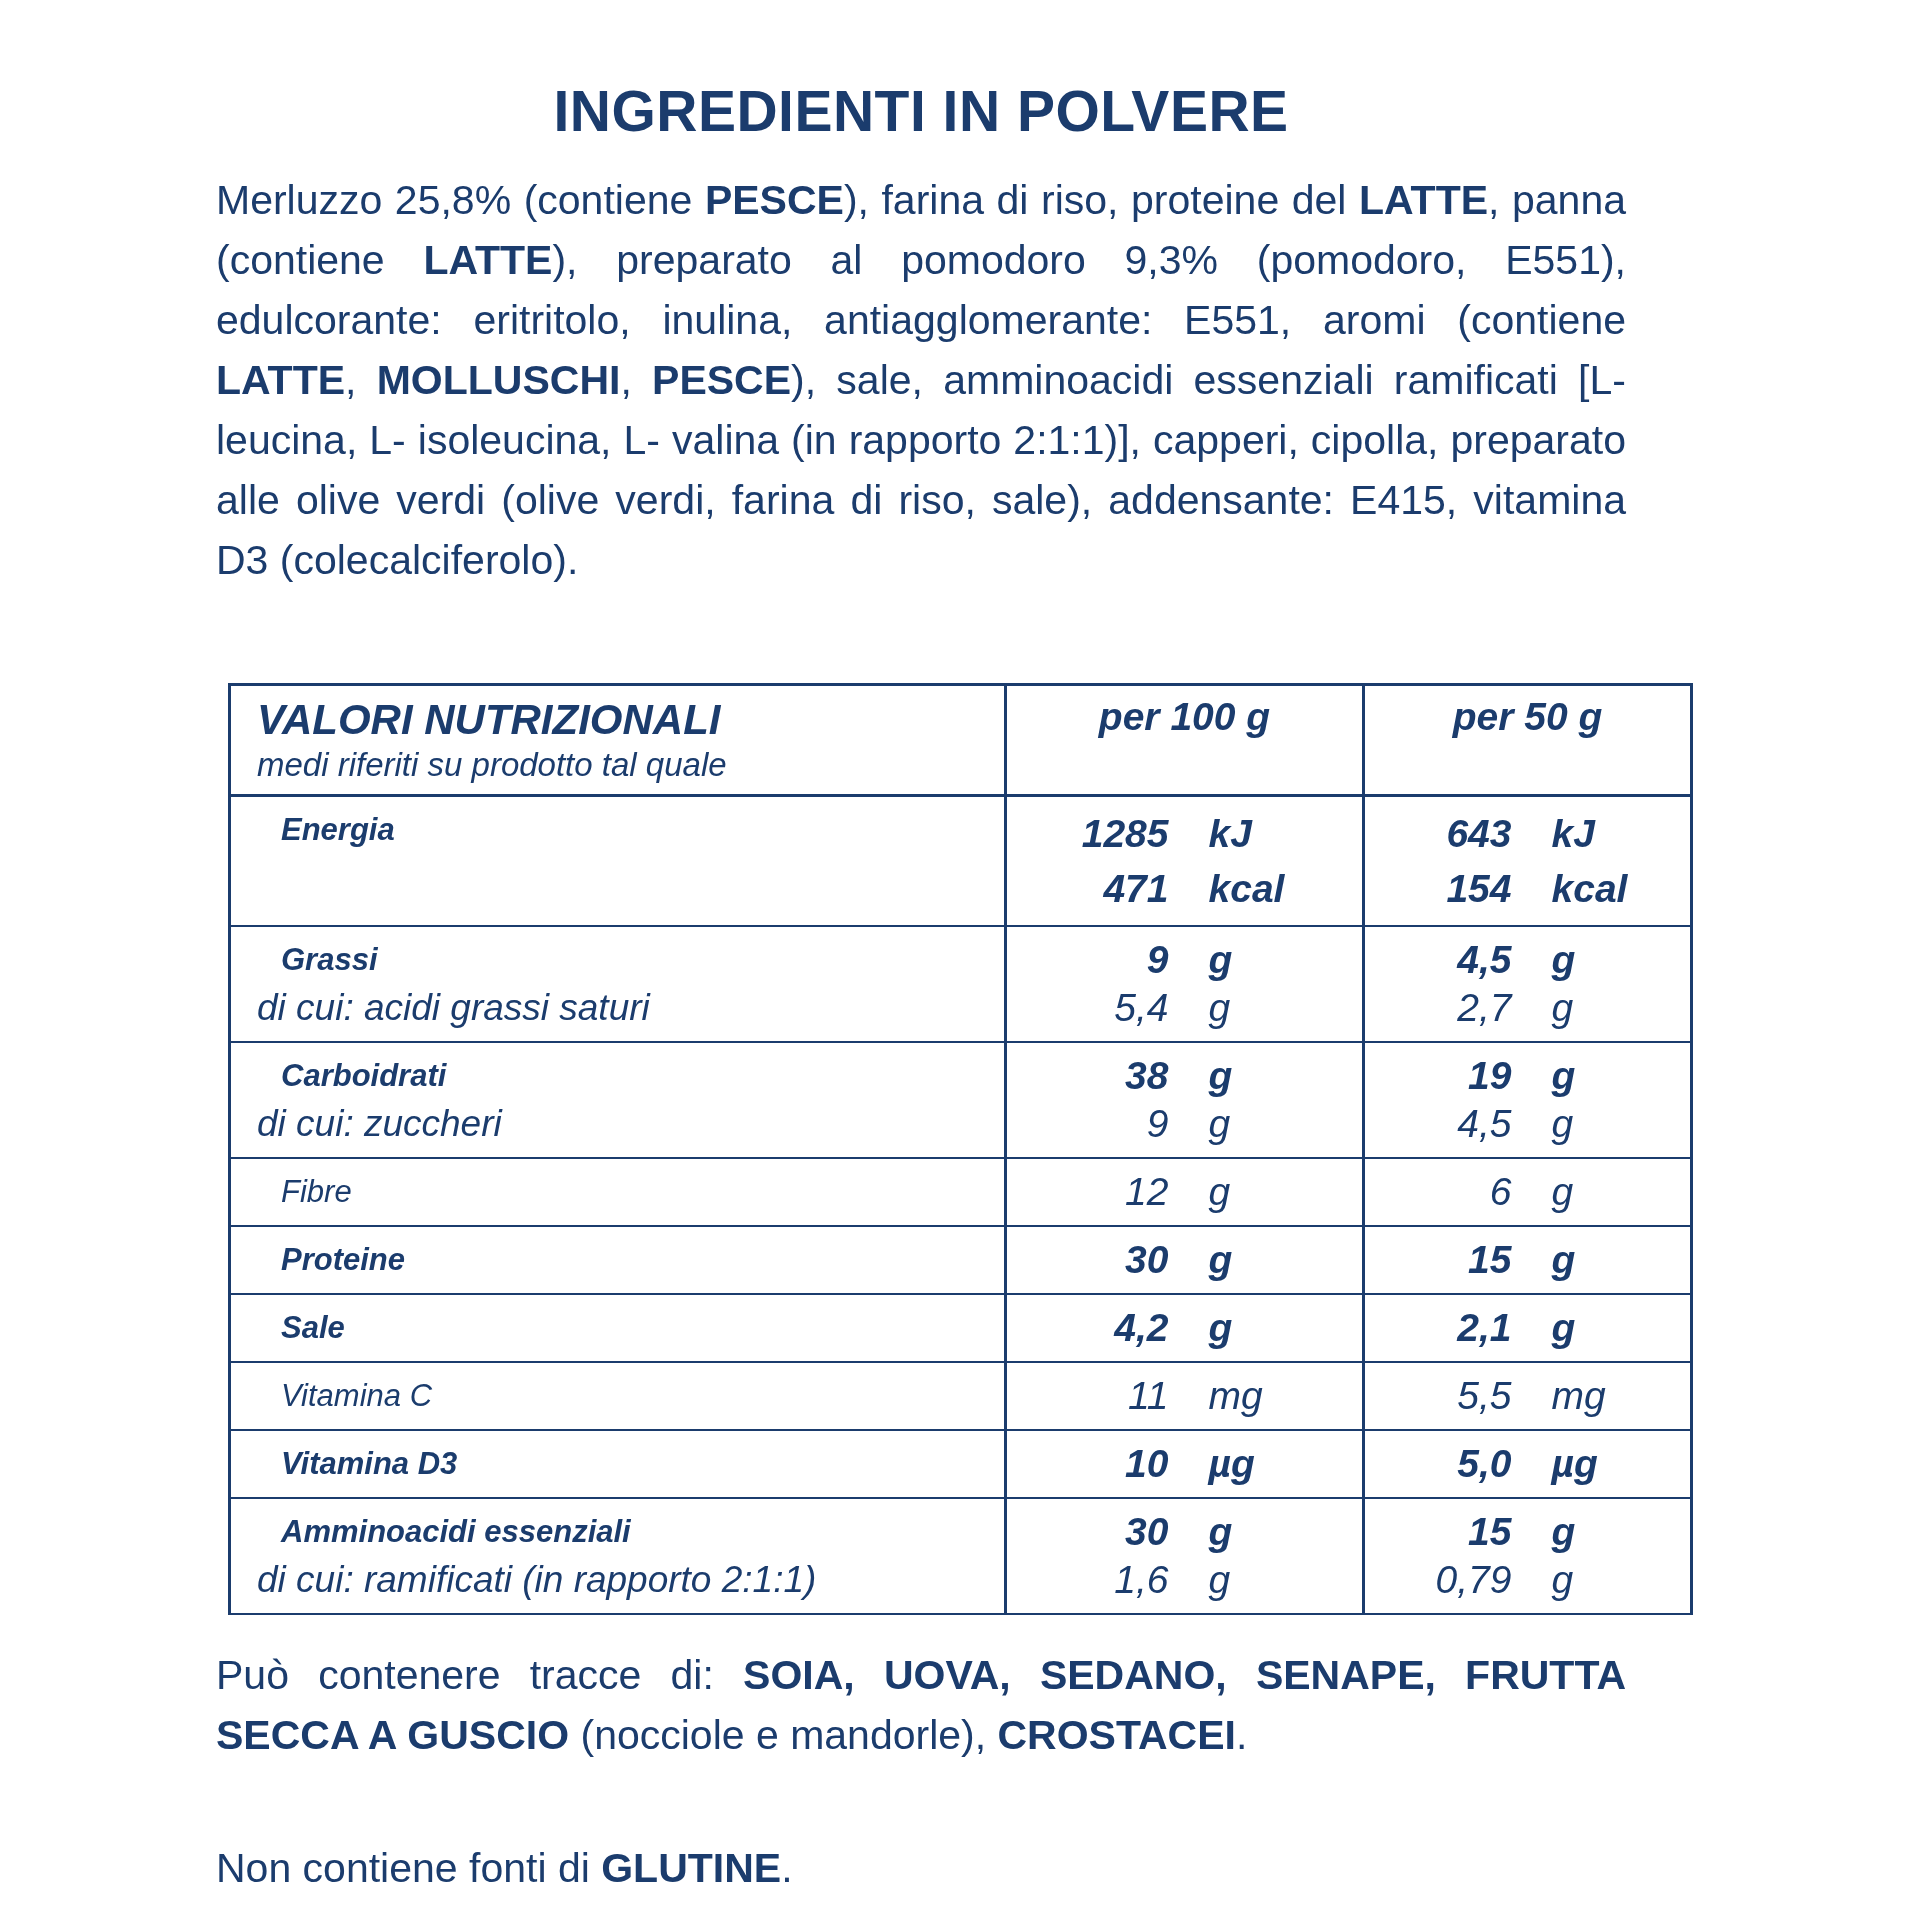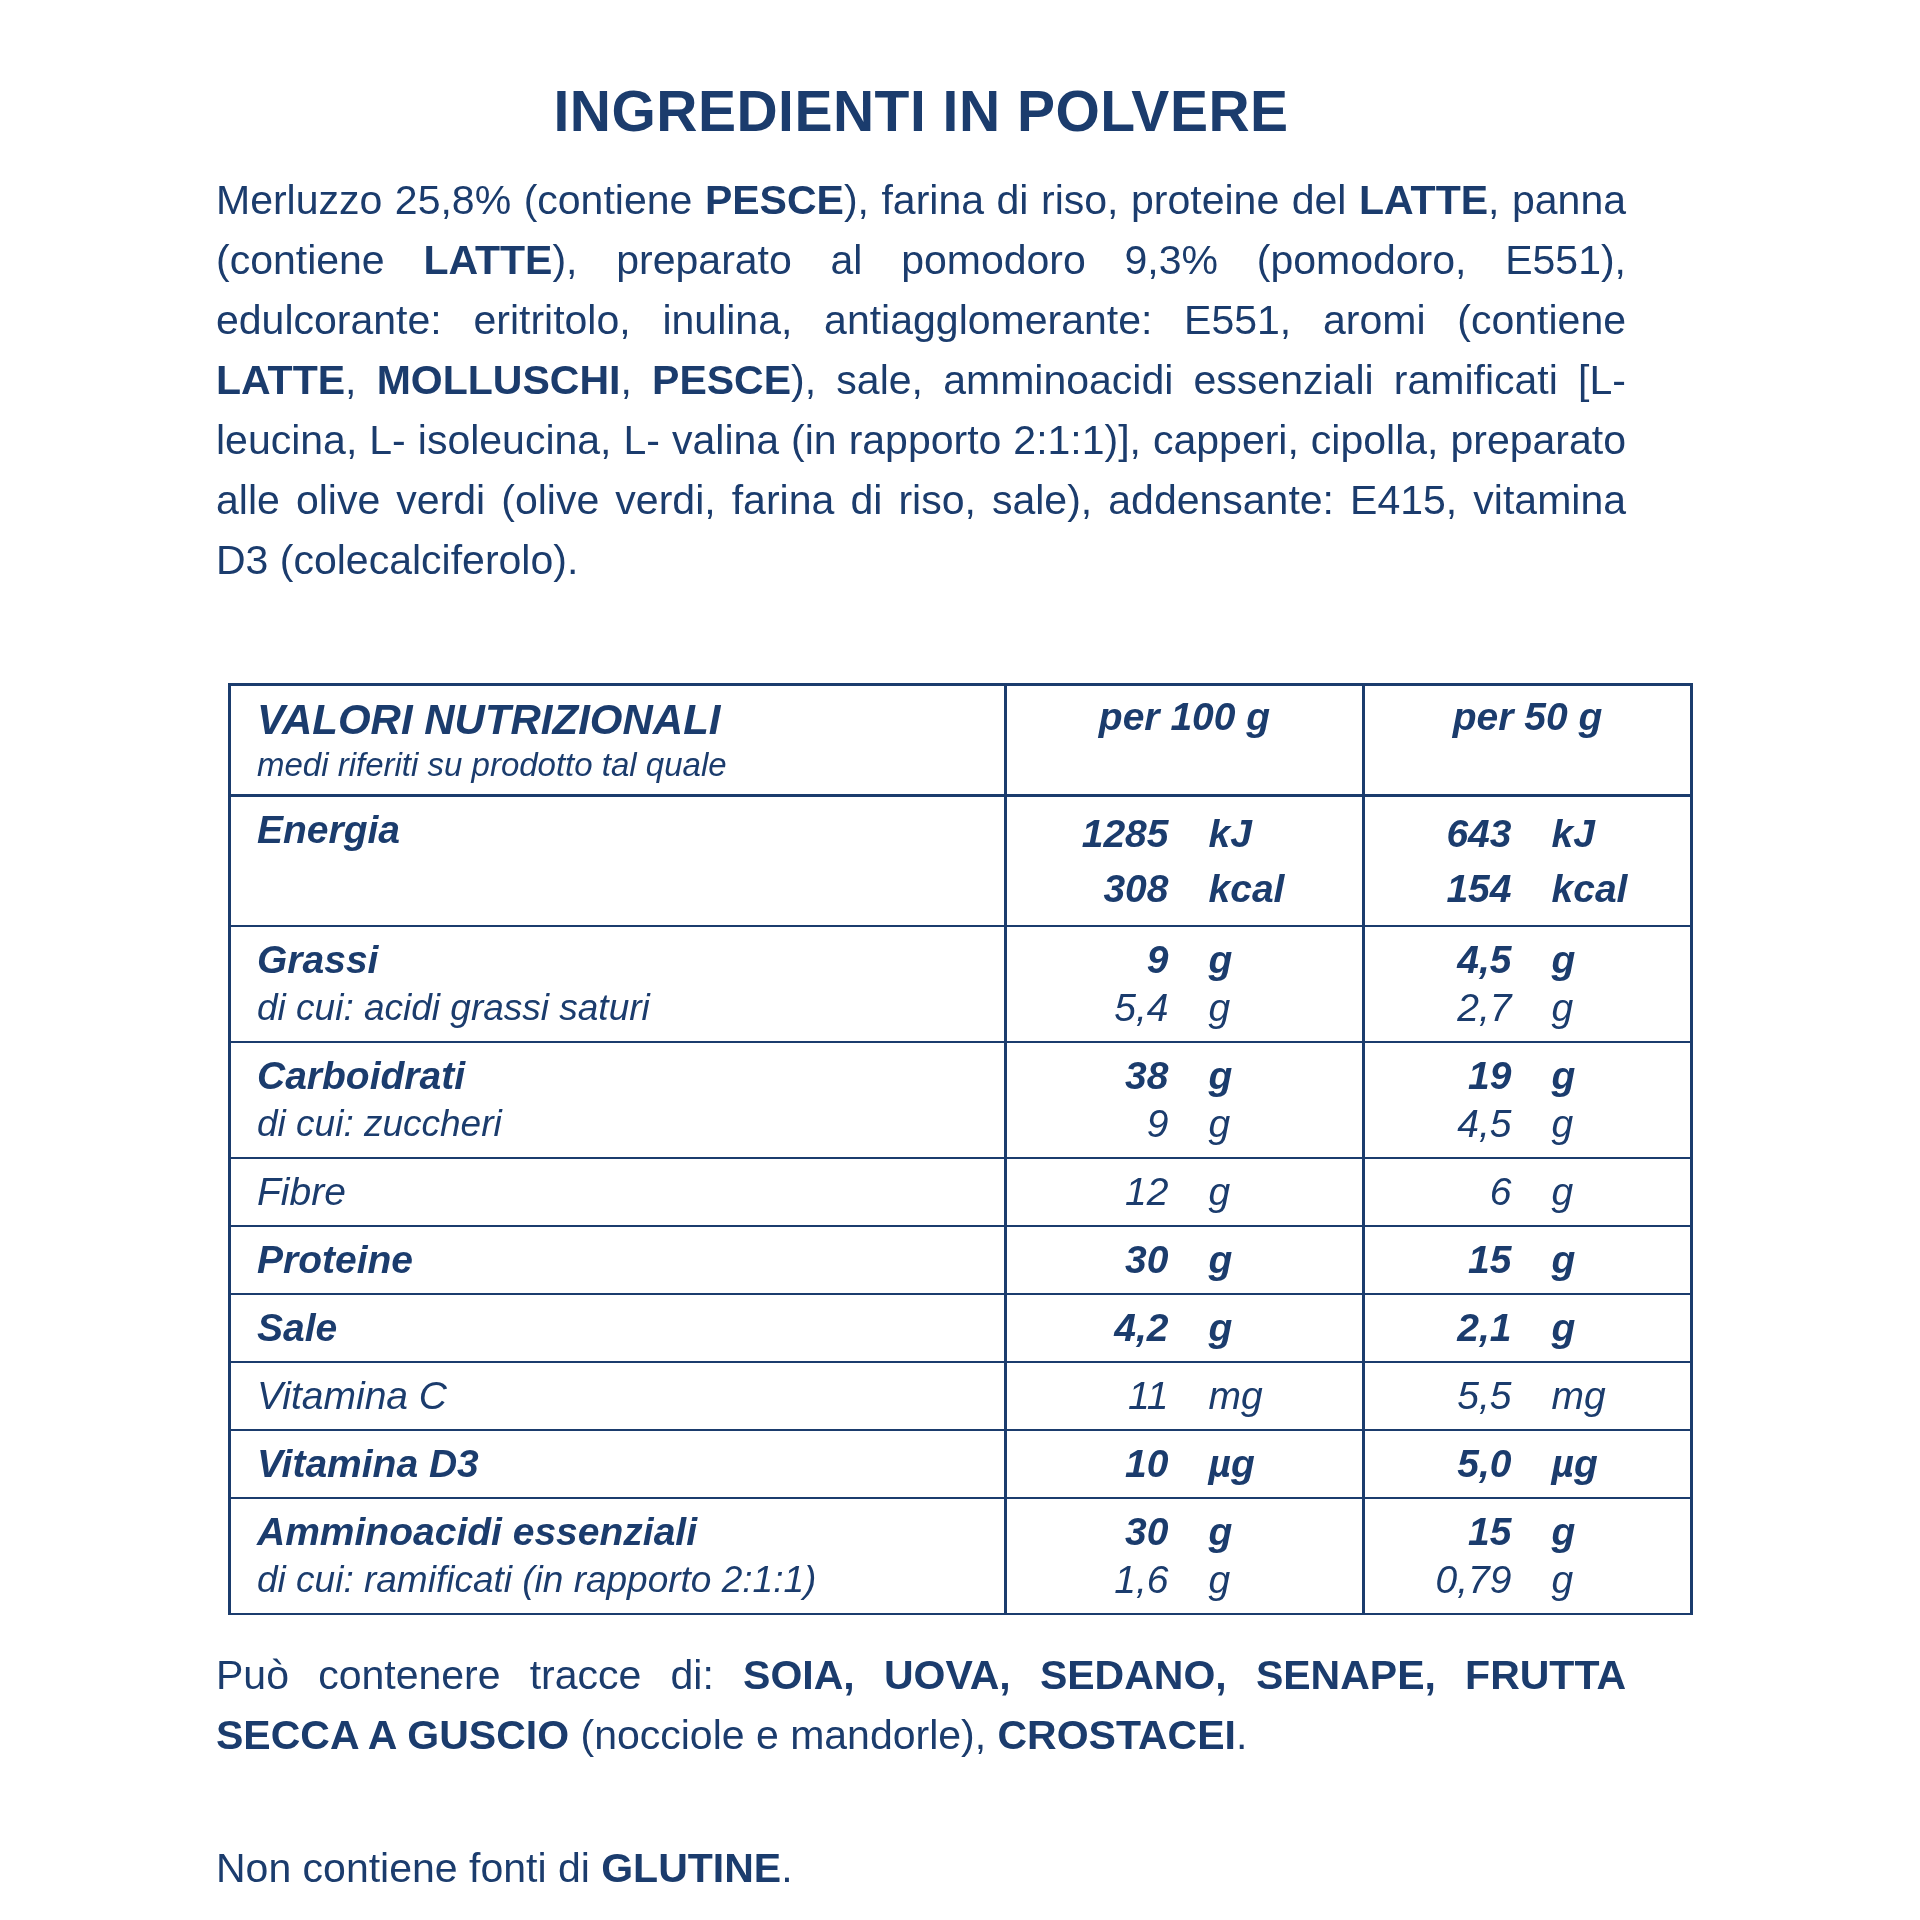--- a/index.html
+++ b/index.html
@@ -44,21 +44,21 @@
     font-style: italic;
   }
   table.nutrition td { border-top-width: 2px; border-bottom-width: 2px; }
   table.nutrition .c1 { width: 727px; padding-left: 26px; padding-right: 20px; text-align: left; }
   table.nutrition .c2 { width: 355px; }
   table.nutrition .c3 { width: 325px; }
   th.c1 .vn-title { font-size: 42px; font-weight: bold; line-height: 50px; }
   th.c1 .vn-sub   { font-size: 33px; font-weight: normal; line-height: 40px; }
   th.c2, th.c3 { font-size: 39px; font-weight: bold; text-align: center; padding-top: 26px; }
 
-  .lbl    { font-size: 39px; line-height: 48px; font-weight: normal; }
+  .lbl    { font-size: 31px; line-height: 48px; font-weight: normal; margin-left: 24px; }
   .lbl.b  { font-weight: bold; }
   .sublbl { font-size: 37px; line-height: 48px; }
 
   .vl { display: flex; justify-content: center; font-size: 39px; line-height: 48px; gap: 27px; }
   .vl.b { font-weight: bold; }
   .vl .num  { display: inline-block; width: 100px; text-align: right; }
   .vl .unit { display: inline-block; width: 92px; text-align: left; padding-left: 13px; }
   .row-energia .vl { line-height: 55px; }
 
   .allergens { top: 1645px; }
@@ -88,21 +88,21 @@
         <tr class="row-energia">
           <td class="c1">
             <div class="lbl b">Energia</div>
           </td>
           <td class="c2">
             <div class="vl b">
               <span class="num">1285</span>
               <span class="unit">kJ</span>
             </div>
             <div class="vl b">
-              <span class="num">308</span>
+              <span class="num">471</span>
               <span class="unit">kcal</span>
             </div>
           </td>
           <td class="c3">
             <div class="vl b">
               <span class="num">643</span>
               <span class="unit">kJ</span>
             </div>
             <div class="vl b">
               <span class="num">154</span>

